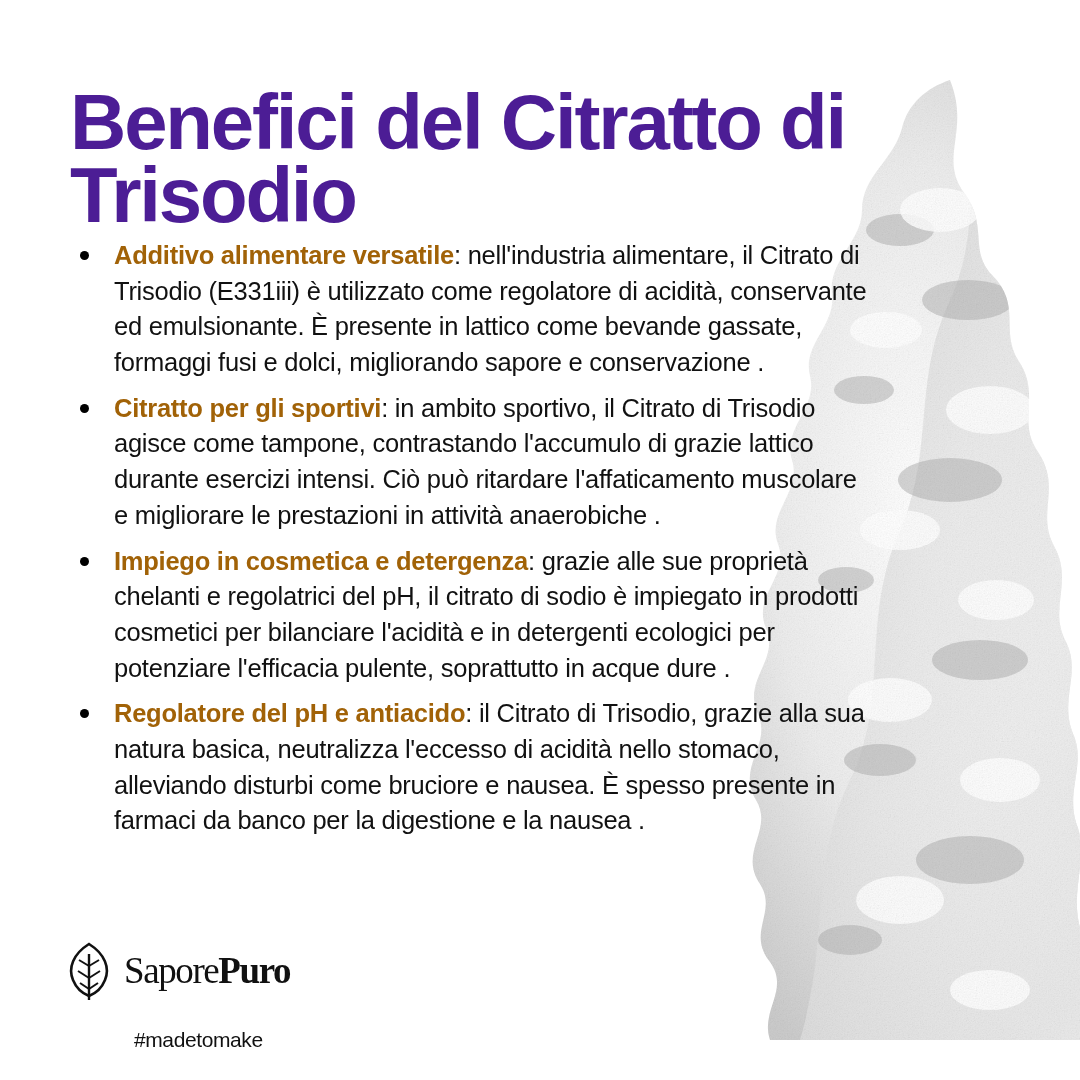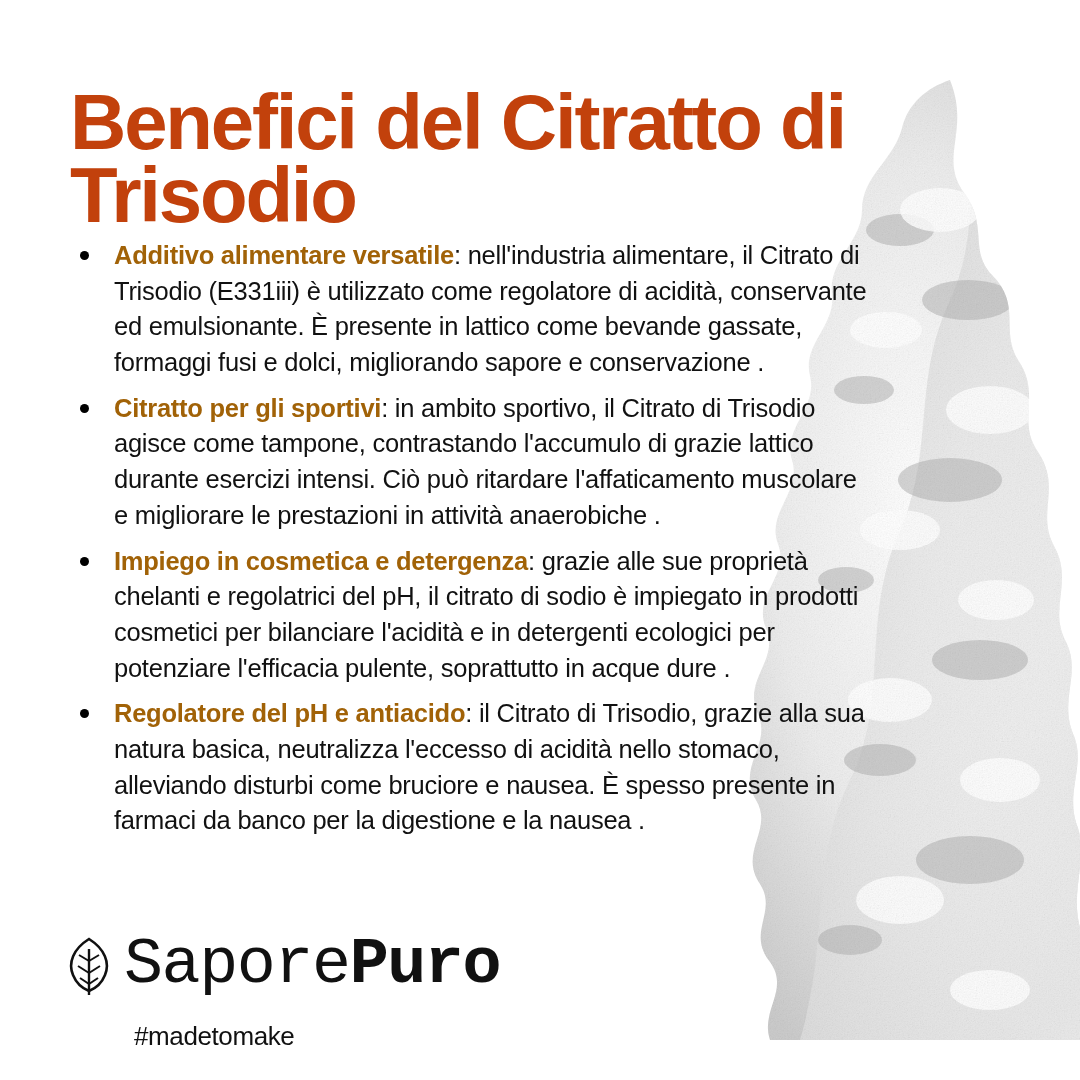--- a/index.html
+++ b/index.html
@@ -39,21 +39,21 @@
   
   .title {
     position: absolute;
     left: 70px;
     top: 34px;
     width: 900px;
     font-size: 78px;
     line-height: 0.93;
     font-weight: 800;
     letter-spacing: -2.2px;
-    color: #c2410c;
+    color: #4c1d95;
     font-family: "Liberation Sans", sans-serif;
     z-index: 3;
   }
 
   
   .benefits {
     position: absolute;
     left: 72px;
     top: 238px;
     width: 800px;
@@ -90,33 +90,33 @@
     position: absolute;
     left: 60px;
     bottom: 78px;
     display: flex;
     align-items: center;
     gap: 6px;
     z-index: 4;
   }
   .brand-mark { width: 58px; height: 64px; flex: 0 0 auto; }
   .brand-name {
-    font-size: 65px;
+    font-size: 37px;
     font-weight: 400;
     letter-spacing: -1.4px;
     color: #111;
-    font-family: Liberation Mono, monospace;
+    font-family: Liberation Serif, serif;
     white-space: nowrap;
   }
   .brand-name b { font-weight: 800; }
   .hashtag {
     position: absolute;
     left: 134px;
     bottom: 28px;
-    font-size: 26px;
+    font-size: 21px;
     color: #111;
     letter-spacing: -0.4px;
     z-index: 4;
   }
 </style>
 </head>
 <body>
 
 <div id="page">
 

